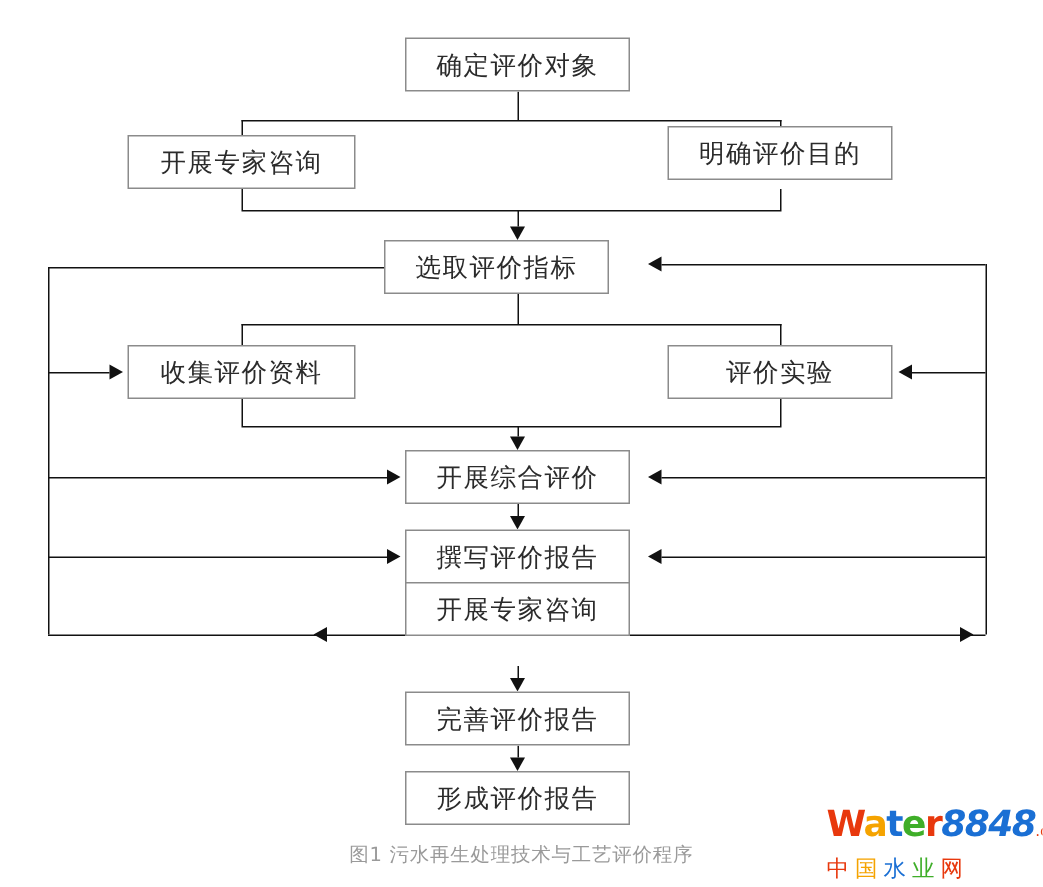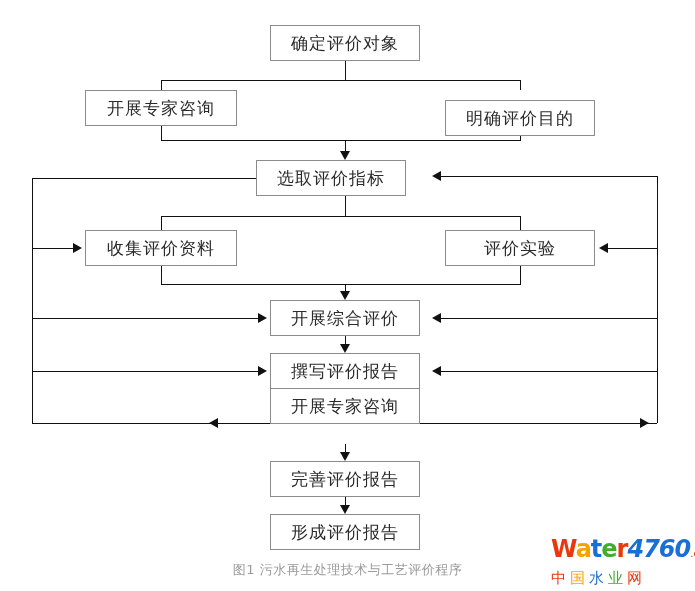--- a/index.html
+++ b/index.html
@@ -61,21 +61,21 @@
 <div id="stage">
 
   <div class="node" style="left:270px;top:25px;width:150px;height:36px;">
     <span>确定评价对象</span>
   </div>
 
   <div class="node" style="left:85px;top:90px;width:152px;height:36px;">
     <span>开展专家咨询</span>
   </div>
 
-  <div class="node" style="left:445px;top:100px;width:150px;height:36px;justify-content:center;">
+  <div class="node" style="left:445px;top:84px;width:150px;height:36px;justify-content:center;">
     <span>明确评价目的</span>
   </div>
 
   <div class="node" style="left:256px;top:160px;width:150px;height:36px;">
     <span>选取评价指标</span>
   </div>
 
   <div class="node" style="left:85px;top:230px;width:152px;height:36px;">
     <span>收集评价资料</span>
   </div>
@@ -166,17 +166,17 @@
 
   <div class="ln lnv" style="left:345px;top:444px;height:8px;"></div>
   <div class="ah ah-down" style="left:340px;top:452px;"></div>
 
   <div class="ln lnv" style="left:345px;top:497px;height:8px;"></div>
   <div class="ah ah-down" style="left:340px;top:505px;"></div>
 
   <div id="caption">图1 污水再生处理技术与工艺评价程序</div>
 
   <div id="logo">
-    <div class="wordmark"><span style="color:#e8380d">W</span><span style="color:#f5a300">a</span><span style="color:#1a6fd4">t</span><span style="color:#3fae29">e</span><span style="color:#e8380d">r</span><span class="num" style="color:#1a6fd4">4760</span><span class="dotcom" style="color:#e8380d">.com</span></div>
+    <div class="wordmark"><span style="color:#e8380d">W</span><span style="color:#f5a300">a</span><span style="color:#1a6fd4">t</span><span style="color:#3fae29">e</span><span style="color:#e8380d">r</span><span class="num" style="color:#1a6fd4">8848</span><span class="dotcom" style="color:#e8380d">.com</span></div>
     <div class="cnline"><span style="color:#e8380d">中</span><span style="color:#f5a300">国</span><span style="color:#1a6fd4">水</span><span style="color:#3fae29">业</span><span style="color:#e8380d">网</span></div>
   </div>
 
 </div>
 
 </body></html>

